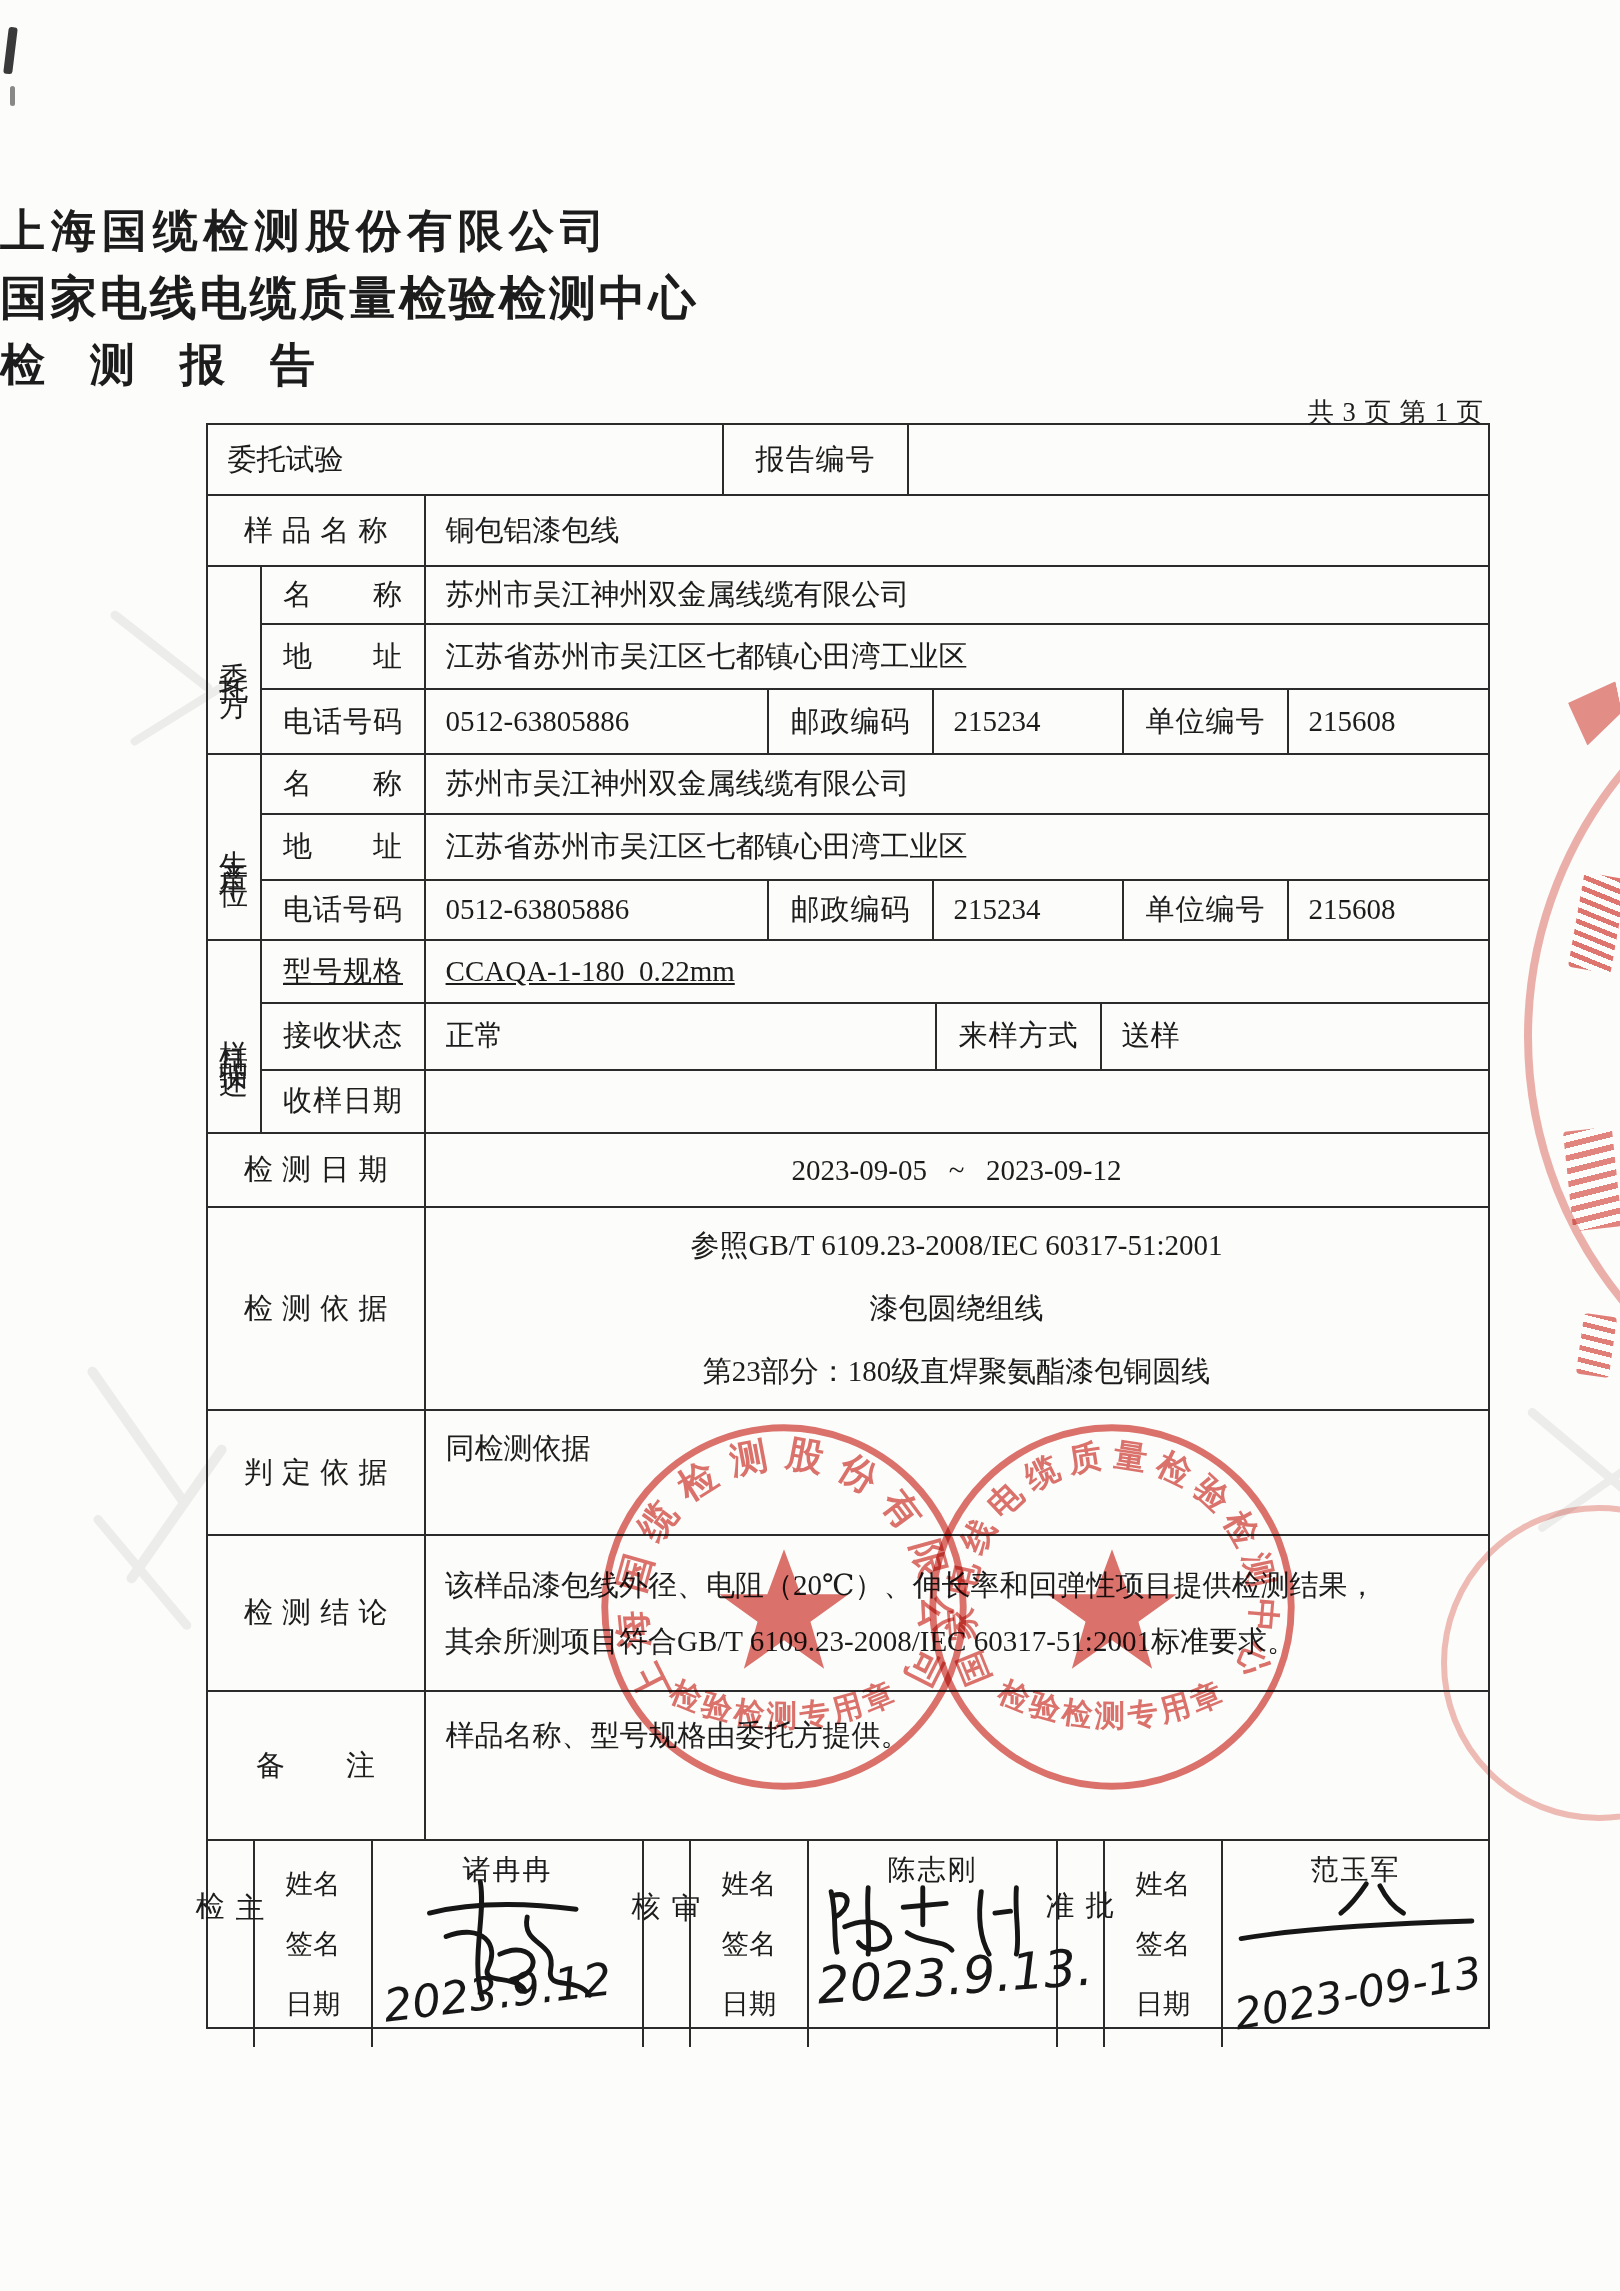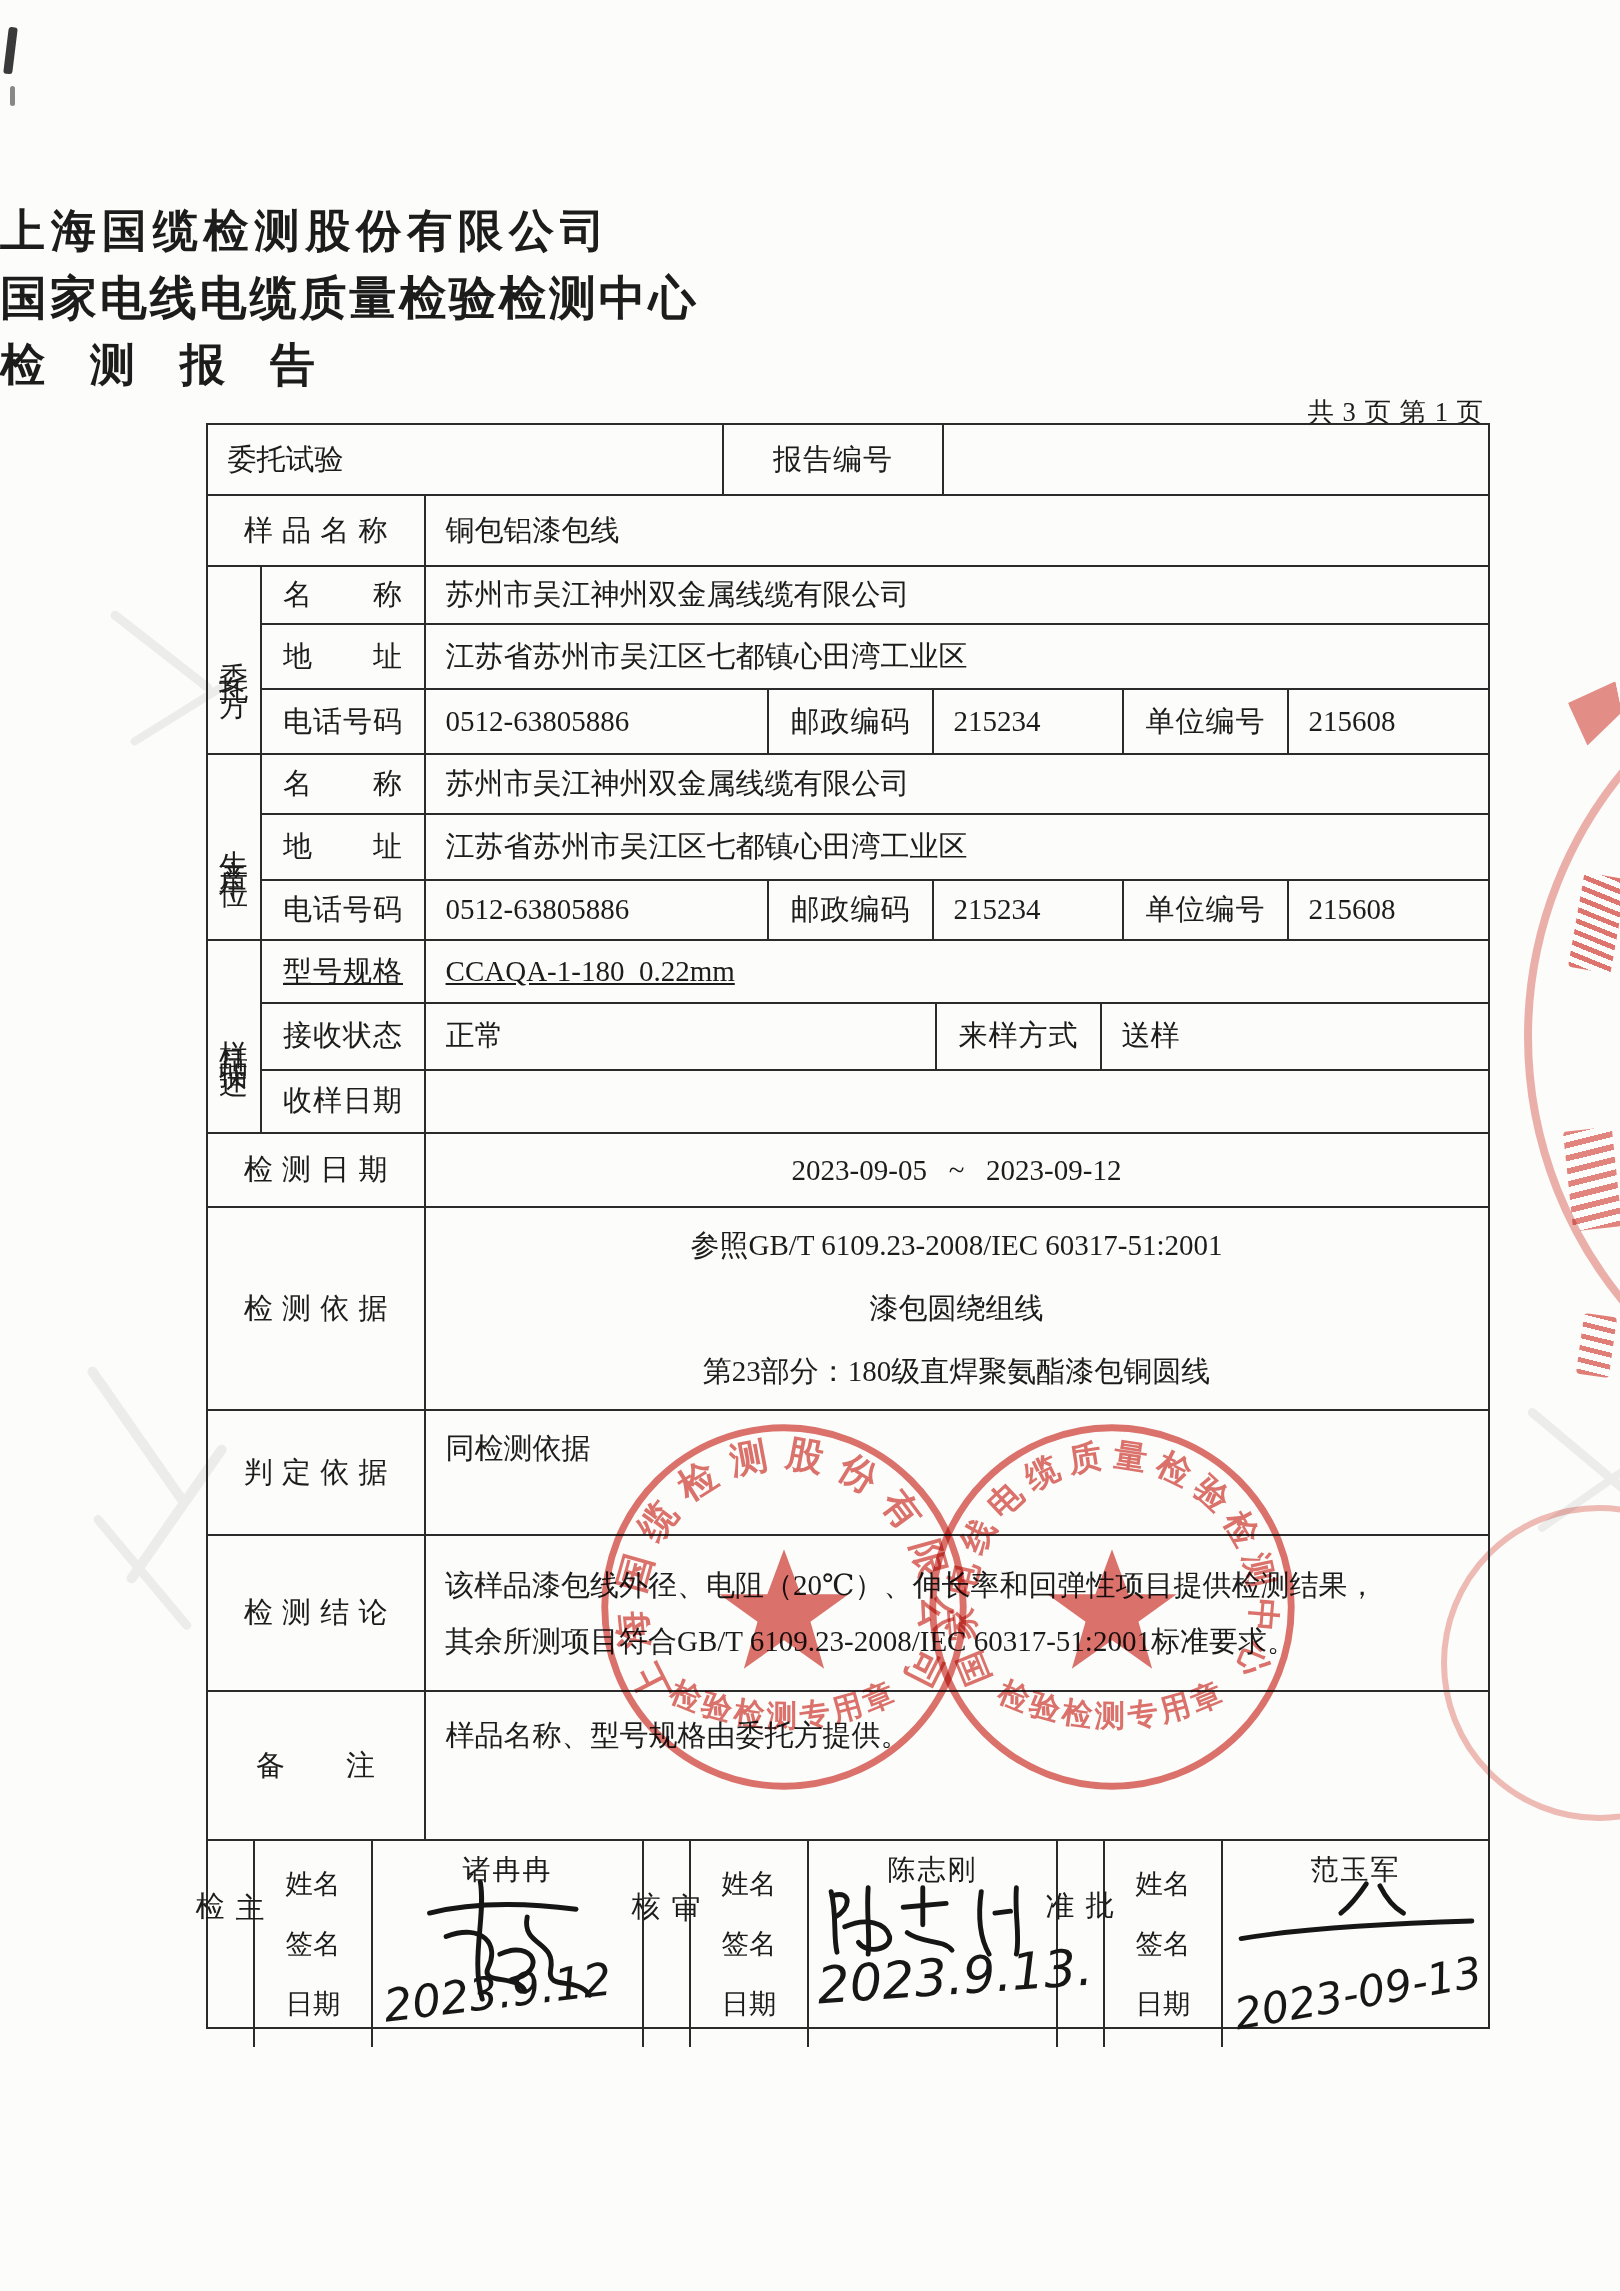--- a/index.html
+++ b/index.html
@@ -102,21 +102,21 @@
 
   <div class="t1">上海国缆检测股份有限公司</div>
   <div class="t2">国家电线电缆质量检验检测中心</div>
   <div class="t3">检　测　报　告</div>
   <div class="pagination">共 3 页 第 1 页</div>
 
   <div class="tbl">
 
     <div class="row" style="height:69px;">
       <div class="cell val" style="width:516px;">委托试验</div>
-      <div class="cell lab" style="width:220px;">报告编号</div>
+      <div class="cell lab" style="width:185px;">报告编号</div>
     </div>
 
     <div class="row" style="height:69px;">
       <div class="cell lab" style="width:218px;">样 品 名 称</div>
       <div class="cell val last" style="width:1061px;">铜包铝漆包线</div>
     </div>
 
     <div class="sec" style="height:186px;">
       <div class="gcell">
         <span class="vtext ls14">委托方</span>

